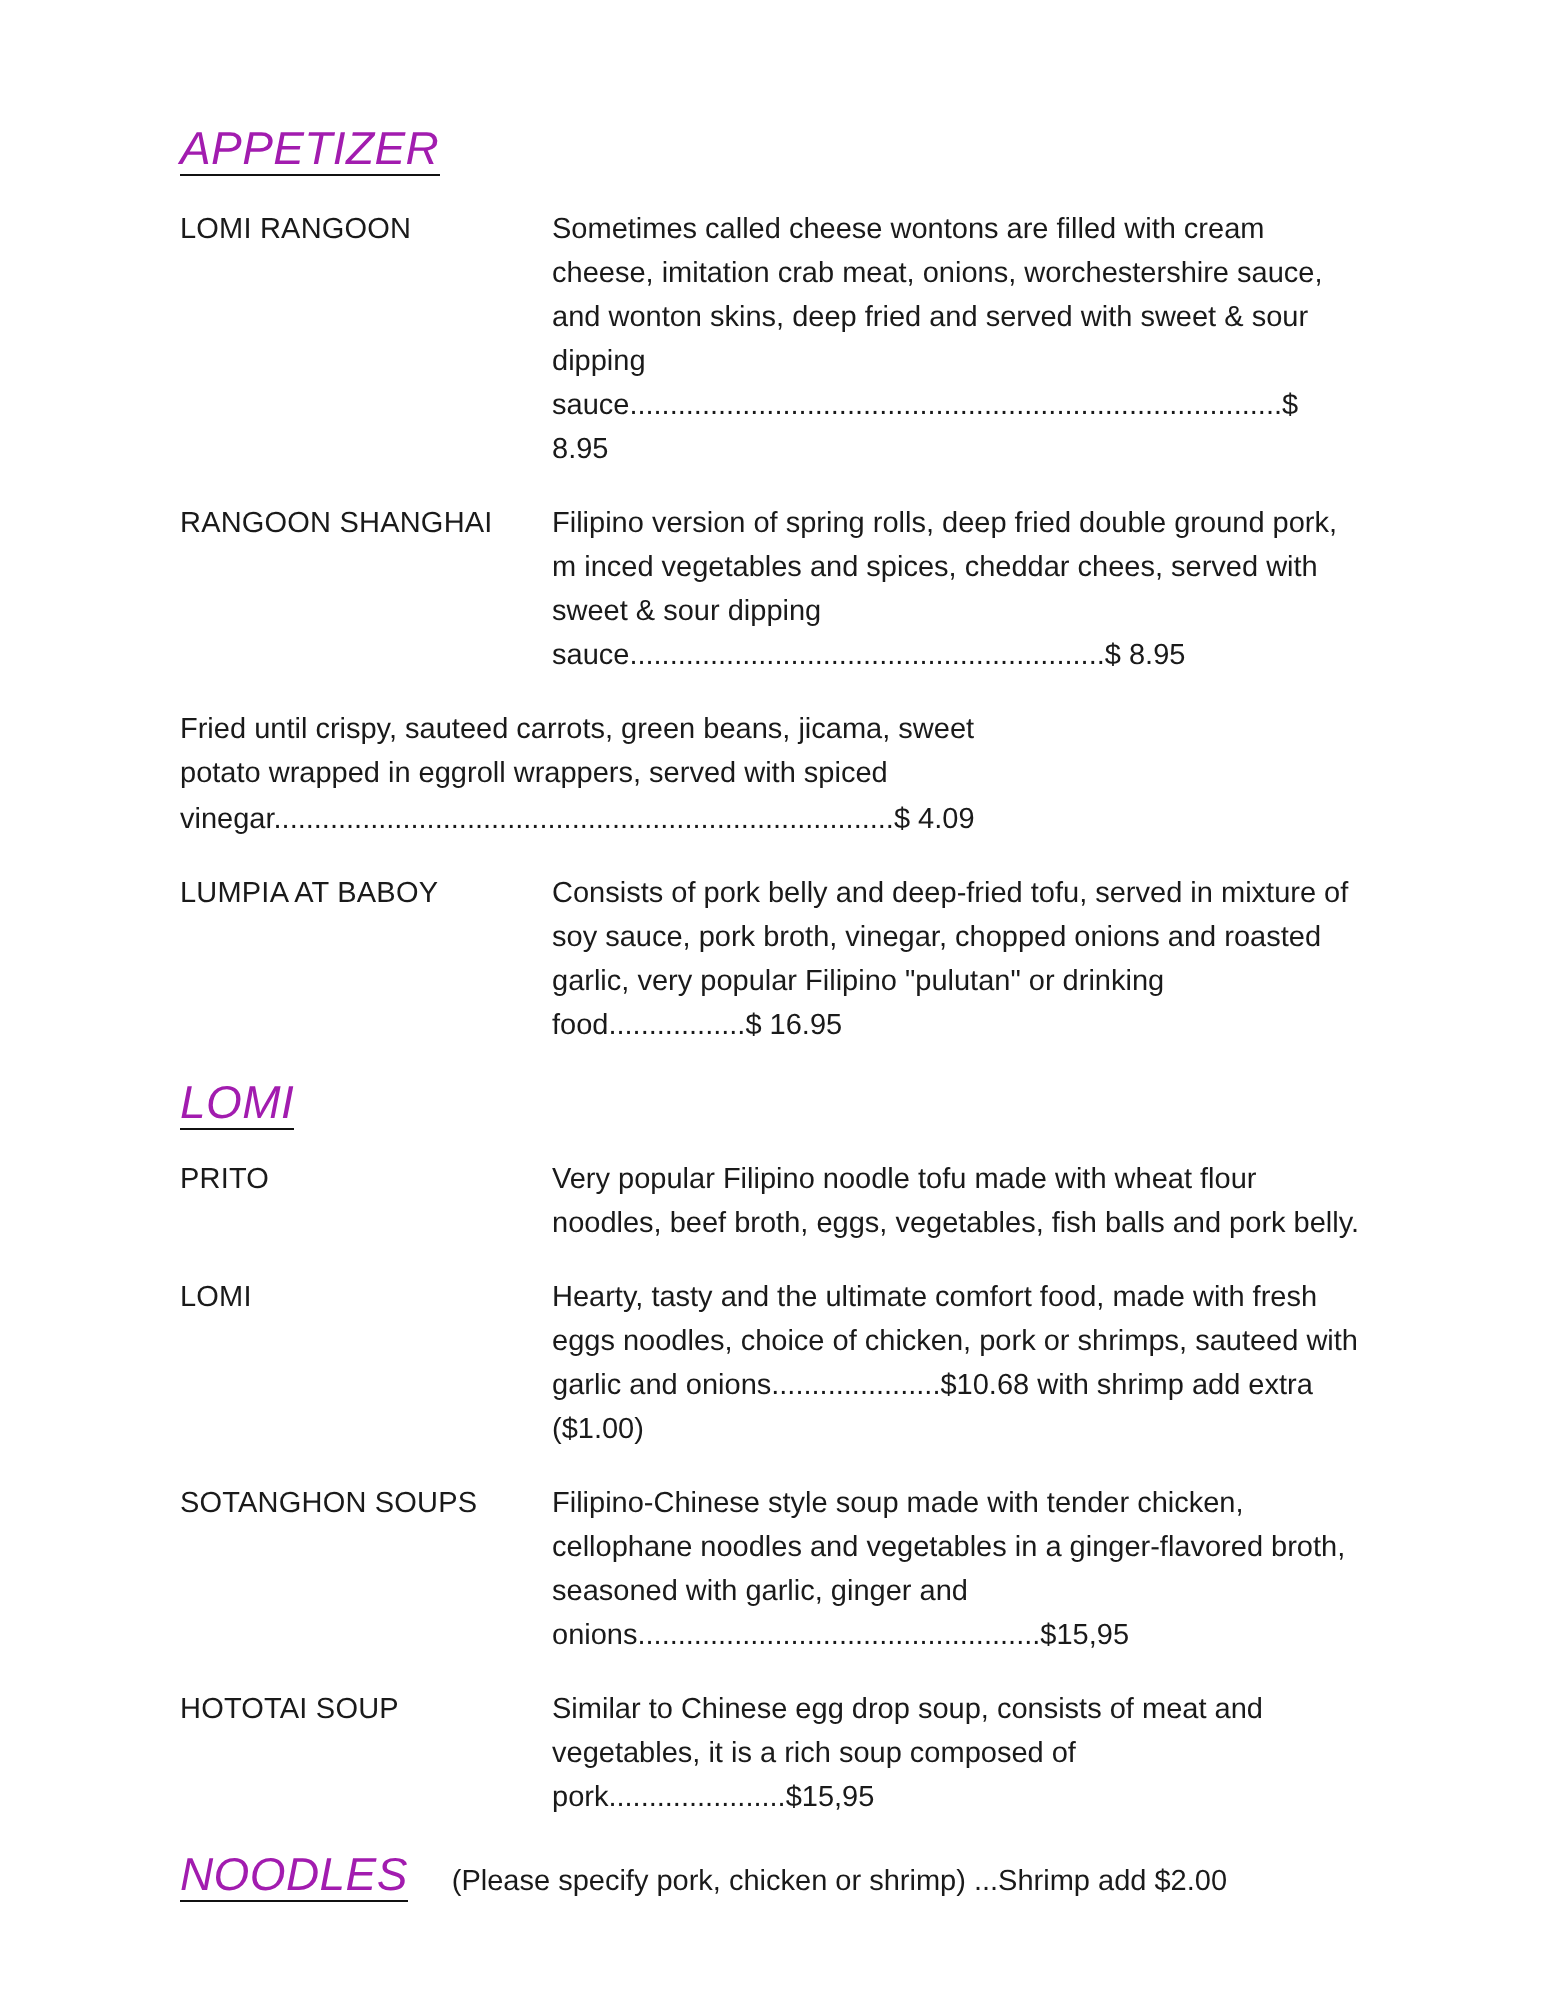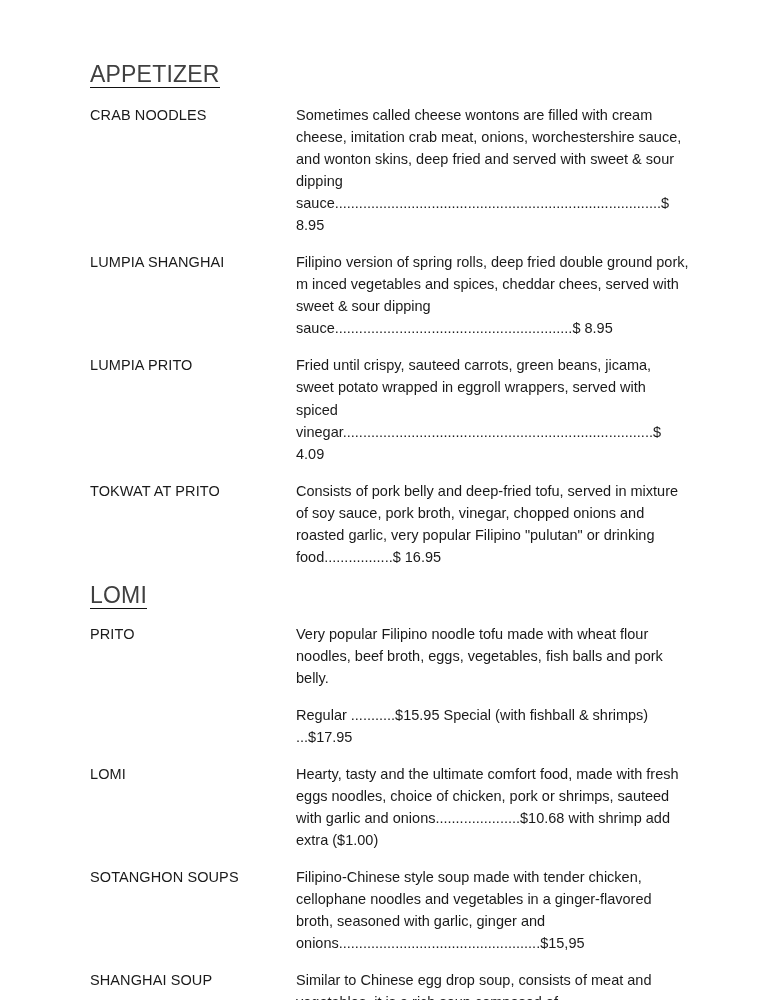--- a/index.html
+++ b/index.html
@@ -28,25 +28,26 @@
     position: absolute;
     left: 90px;
     top: 62px;
     width: 600px;
   }
 
   
   .section-head {
     font-size: 23px;
     letter-spacing: 0.2px;
-    color: #404040;
+    color: #a21caf;
     display: inline-block;
     border-bottom: 1.6px solid #111;
     padding-bottom: 1px;
     line-height: 1.05;
+    font-style: italic;
   }
   .head-row {
     display: flex;
     align-items: baseline;
     gap: 22px;
   }
   .head-note {
     font-size: 14.5px;
     color: #1a1a1a;
     white-space: nowrap;
@@ -68,21 +69,20 @@
     font-size: 14.5px;
     line-height: 1.5;
     letter-spacing: 0.1px;
     padding-top: 1px;
   }
   .dish-desc {
     flex: 1 1 auto;
     font-size: 14.5px;
     line-height: 1.52;
     max-width: 404px;
-    margin-left: 20px;
   }
   .dish-desc p {
     margin: 0;
   }
   .dish-desc p + p {
     margin-top: 15px;
   }
 </style>
 </head>
 <body>
@@ -90,65 +90,63 @@
 <div class="page">
   <div class="content">
 
     <div class="sec-appetizer">
       <div class="head-row">
         <div class="section-head">APPETIZER</div>
       </div>
     </div>
 
     <div class="dish">
-      <div class="dish-name">CRAB NOODLES</div>
+      <div class="dish-name">LOMI RANGOON</div>
       <div class="dish-desc">Sometimes called cheese wontons are filled with cream cheese, imitation crab meat, onions, worchestershire sauce, and wonton skins, deep fried and served with sweet &amp; sour dipping sauce.................................................................................$ 8.95</div>
     </div>
 
     <div class="dish">
-      <div class="dish-name">LUMPIA SHANGHAI</div>
+      <div class="dish-name">RANGOON SHANGHAI</div>
       <div class="dish-desc">Filipino version of spring rolls, deep fried double ground pork, m inced vegetables and spices, cheddar chees, served with sweet &amp; sour dipping sauce...........................................................$ 8.95</div>
     </div>
 
     <div class="dish">
-      <div class="dish-name">LUMPIA PRITO</div>
       <div class="dish-desc">Fried until crispy, sauteed carrots, green beans, jicama, sweet potato wrapped in eggroll wrappers, served with spiced vinegar.............................................................................$ 4.09</div>
     </div>
 
     <div class="dish">
-      <div class="dish-name">TOKWAT AT PRITO</div>
+      <div class="dish-name">LUMPIA AT BABOY</div>
       <div class="dish-desc">Consists of pork belly and deep-fried tofu, served in mixture of soy sauce, pork broth, vinegar, chopped onions and roasted garlic, very popular Filipino "pulutan" or drinking food.................$ 16.95</div>
     </div>
 
     <div class="sec-soups">
       <div class="head-row">
         <div class="section-head">LOMI</div>
       </div>
     </div>
 
     <div class="dish">
       <div class="dish-name">PRITO</div>
       <div class="dish-desc">
         <p>Very popular Filipino noodle tofu made with wheat flour noodles, beef broth, eggs, vegetables, fish balls and pork belly.</p>
-        <p>Regular ...........$15.95   Special (with fishball  &amp; shrimps) ...$17.95</p>
       </div>
     </div>
 
     <div class="dish">
       <div class="dish-name">LOMI</div>
       <div class="dish-desc">Hearty, tasty and the ultimate comfort food, made with fresh eggs noodles, choice of chicken, pork or shrimps, sauteed with garlic and onions.....................$10.68      with shrimp add extra ($1.00)</div>
     </div>
 
     <div class="dish">
       <div class="dish-name">SOTANGHON SOUPS</div>
       <div class="dish-desc">Filipino-Chinese style soup made with tender chicken, cellophane noodles and vegetables in a ginger-flavored broth, seasoned with garlic, ginger and onions..................................................$15,95</div>
     </div>
 
     <div class="dish">
-      <div class="dish-name">SHANGHAI SOUP</div>
+      <div class="dish-name">HOTOTAI SOUP</div>
       <div class="dish-desc">Similar to Chinese egg drop soup, consists of meat and vegetables, it is a rich soup composed of pork......................$15,95</div>
     </div>
 
     <div class="sec-noodles">
       <div class="head-row">
         <div class="section-head">NOODLES</div>
         <div class="head-note">(Please specify pork, chicken or shrimp) ...Shrimp add $2.00</div>
       </div>
     </div>
 

